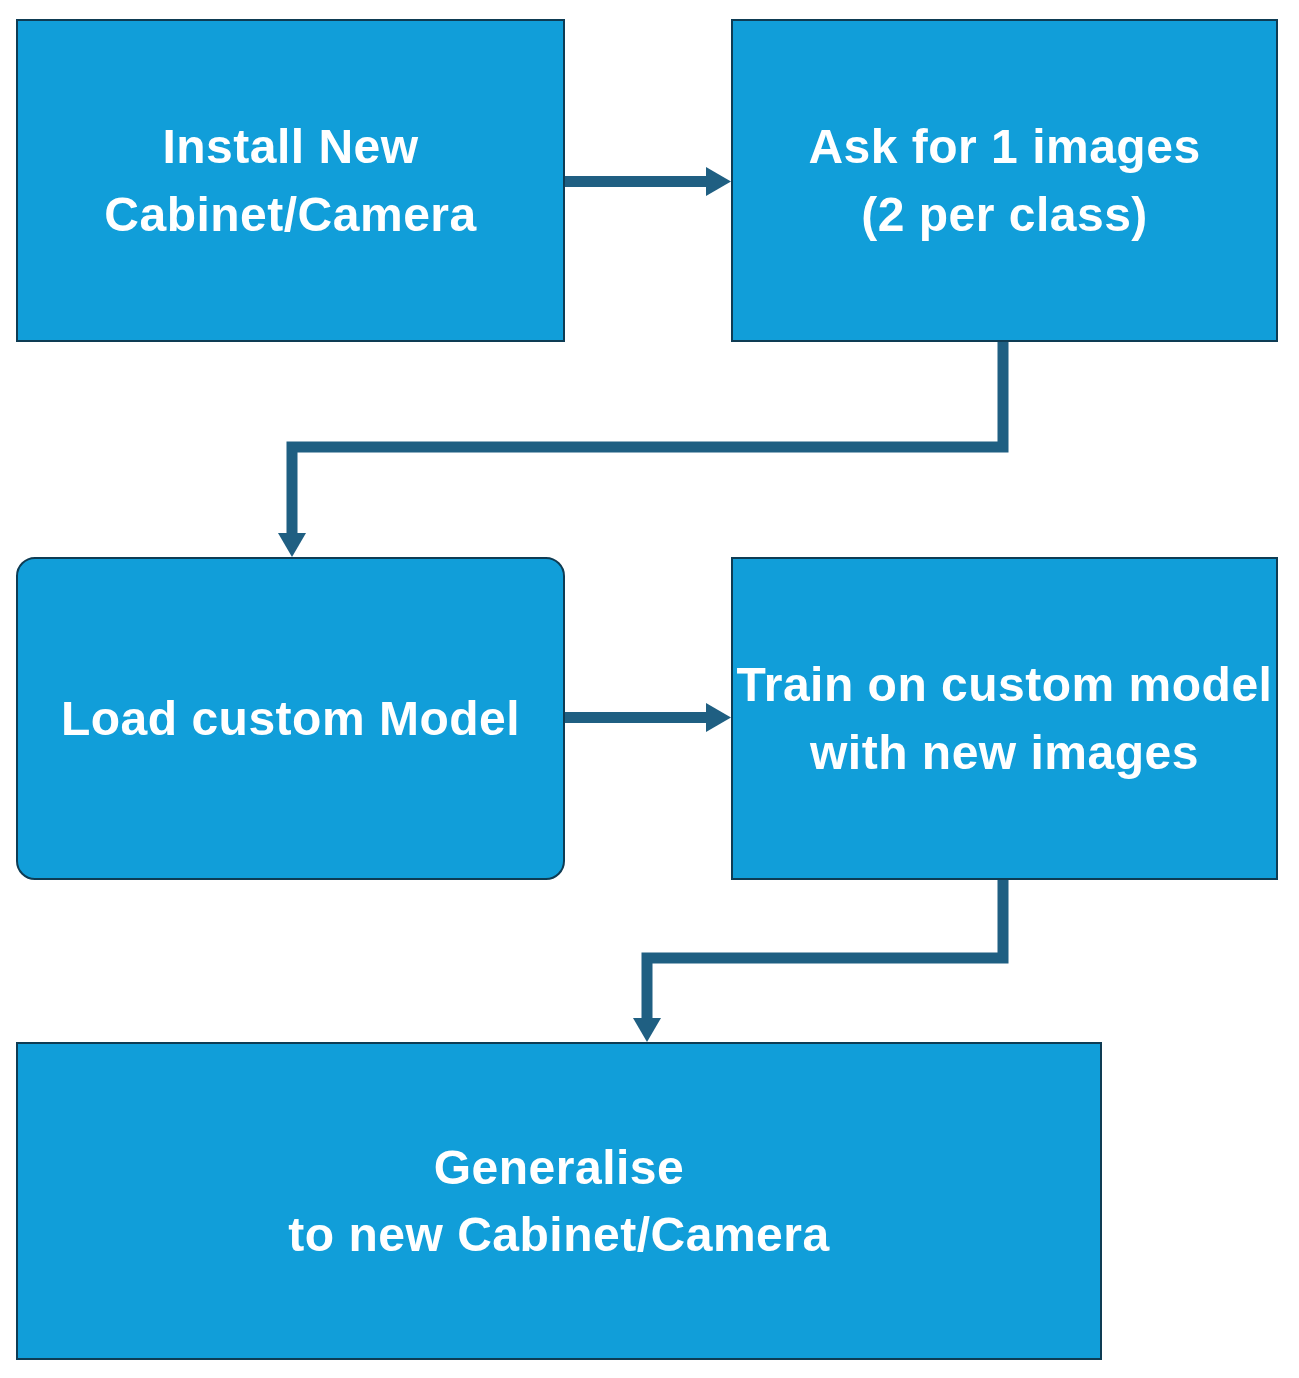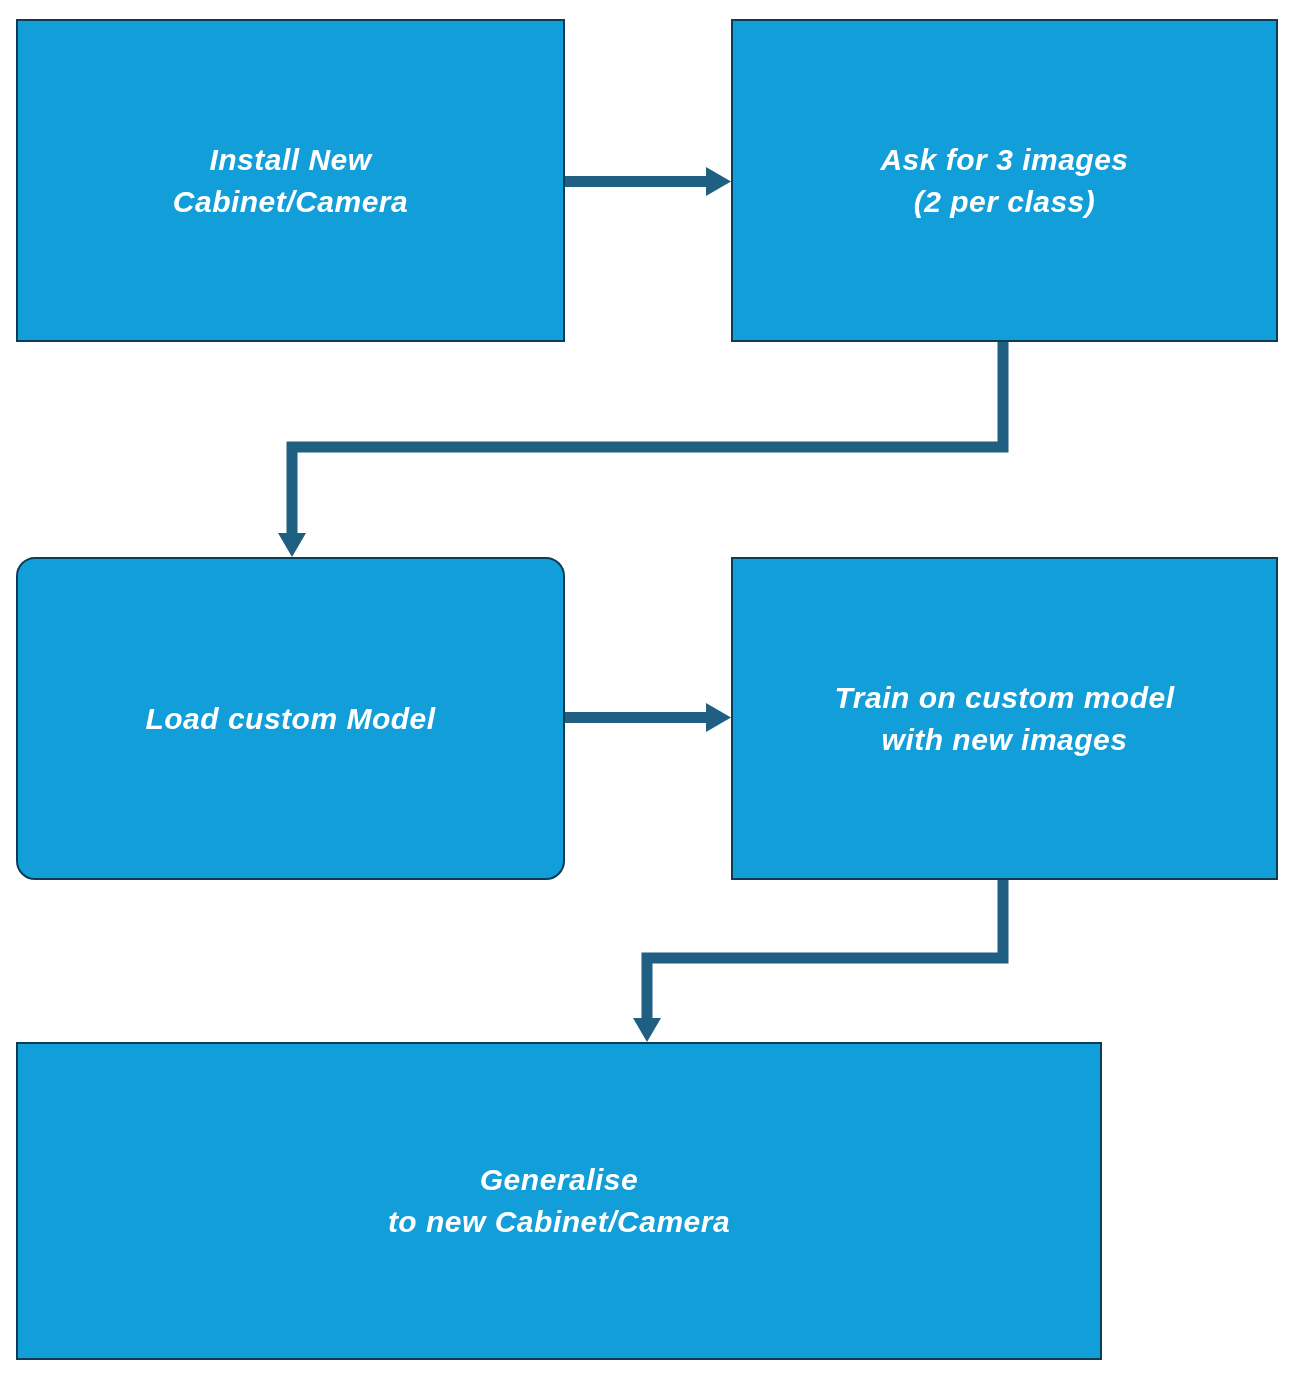--- a/index.html
+++ b/index.html
@@ -38,26 +38,25 @@
     box-sizing: border-box;
     background: var(--node-fill, #119ED9);
     border: 2px solid var(--node-border, #0E3C54);
     display: flex;
     align-items: center;
     justify-content: center;
     text-align: center;
   }
   .node .label {
     color: var(--text, #ffffff);
-    font-size: 30px;
+    font-size: 48px;
     font-weight: bold;
     line-height: 1.4;
     white-space: pre-line;
     letter-spacing: 0.5px;
-    font-style: italic;
   }
   .node-install  { left: 16px;  top: 19px;   width: 549px;  height: 323px; }
   .node-ask      { left: 731px; top: 19px;   width: 547px;  height: 323px; }
   .node-load     { left: 16px;  top: 557px;  width: 549px;  height: 323px; border-radius: 19px; }
   .node-train    { left: 731px; top: 557px;  width: 547px;  height: 323px; }
   .node-general  { left: 16px;  top: 1042px; width: 1086px; height: 318px; }
 </style>
 </head>
 <body>
 
@@ -86,21 +85,21 @@
     </g>
 
   </svg>
 
   <div class="node node-install">
     <span class="label">Install New
 Cabinet/Camera</span>
   </div>
 
   <div class="node node-ask">
-    <span class="label">Ask for 3 images
+    <span class="label">Ask for 1 images
 (2 per class)</span>
   </div>
 
   <div class="node node-load">
     <span class="label">Load custom Model</span>
   </div>
 
   <div class="node node-train">
     <span class="label">Train on custom model
 with new images</span>

